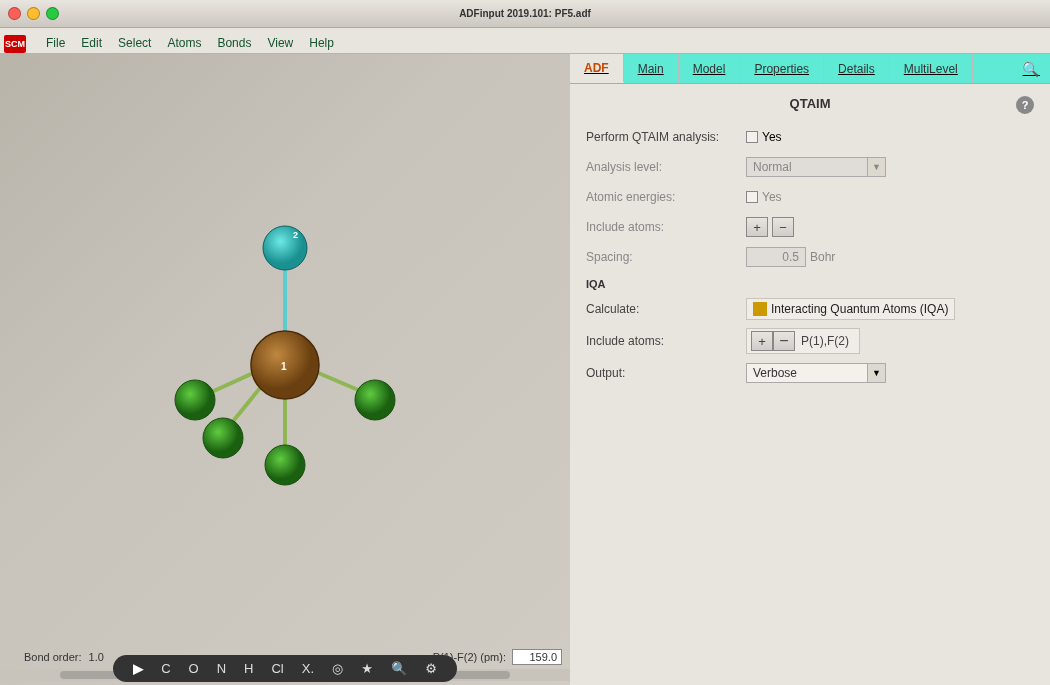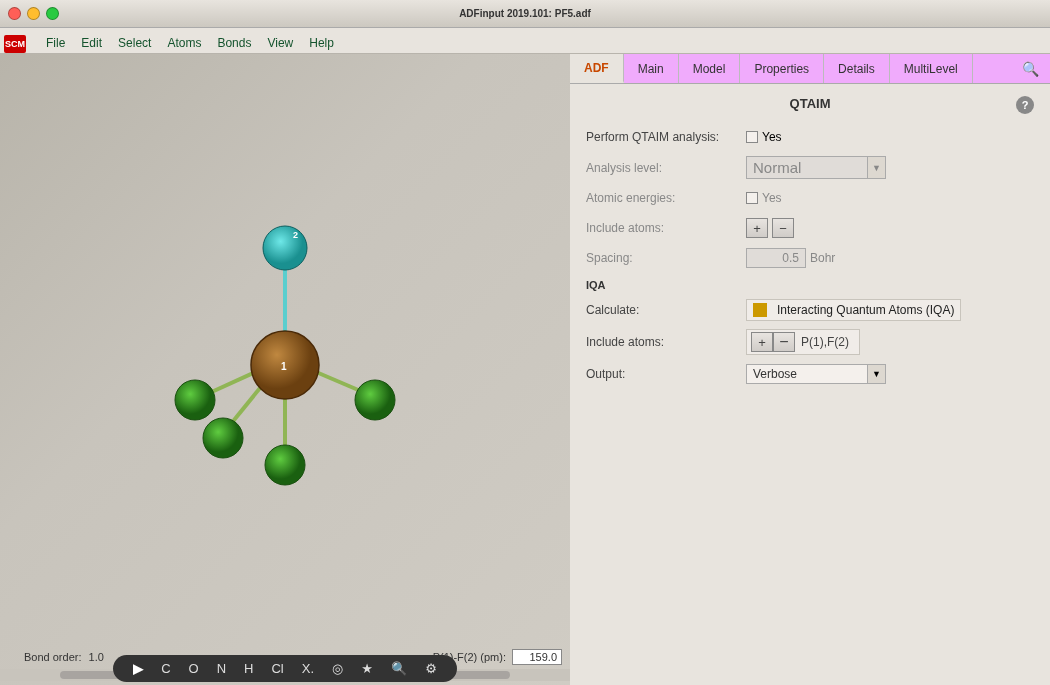--- a/index.html
+++ b/index.html
@@ -182,23 +182,24 @@
       flex: 1;
       background: #e8e4de;
       display: flex;
       flex-direction: column;
     }
 
     
     .tab-bar {
       display: flex;
       align-items: stretch;
-      background: #f0abfc;
+      background: #5eead4;
       border-bottom: 1px solid #aaa;
       height: 30px;
+      text-decoration: underline;
     }
     .tab {
       padding: 0 14px;
       display: flex;
       align-items: center;
       font-size: 12px;
       color: #333;
       cursor: pointer;
       border-right: 1px solid #bbb;
     }
@@ -287,21 +288,21 @@
       background: #f4f0ec;
       min-width: 140px;
     }
     .select-wrapper.dimmed {
       background: #e0dcd8;
       color: #888;
     }
     .select-value {
       flex: 1;
       padding: 2px 6px;
-      font-size: 15px;
+      font-size: 12px;
       color: #444;
     }
     .select-wrapper.dimmed .select-value { color: #888; }
     .select-arrow {
       width: 18px;
       border-left: 1px solid #aaa;
       background: #ddd8d0;
       display: flex;
       align-items: center;
       justify-content: center;
@@ -340,21 +341,21 @@
     .section-divider {
       margin: 10px 0 8px;
       font-size: 11px;
       font-weight: 600;
       color: #333;
     }
 
     .iqa-checkbox-row {
       display: flex;
       align-items: center;
-      gap: 10px;
+      gap: 4px;
       padding: 3px 6px;
       background: #f0ece8;
       border: 1px solid #c8c4bc;
     }
     .iqa-checkbox-icon {
       width: 14px;
       height: 14px;
       background: #cc9900;
       flex-shrink: 0;
     }

